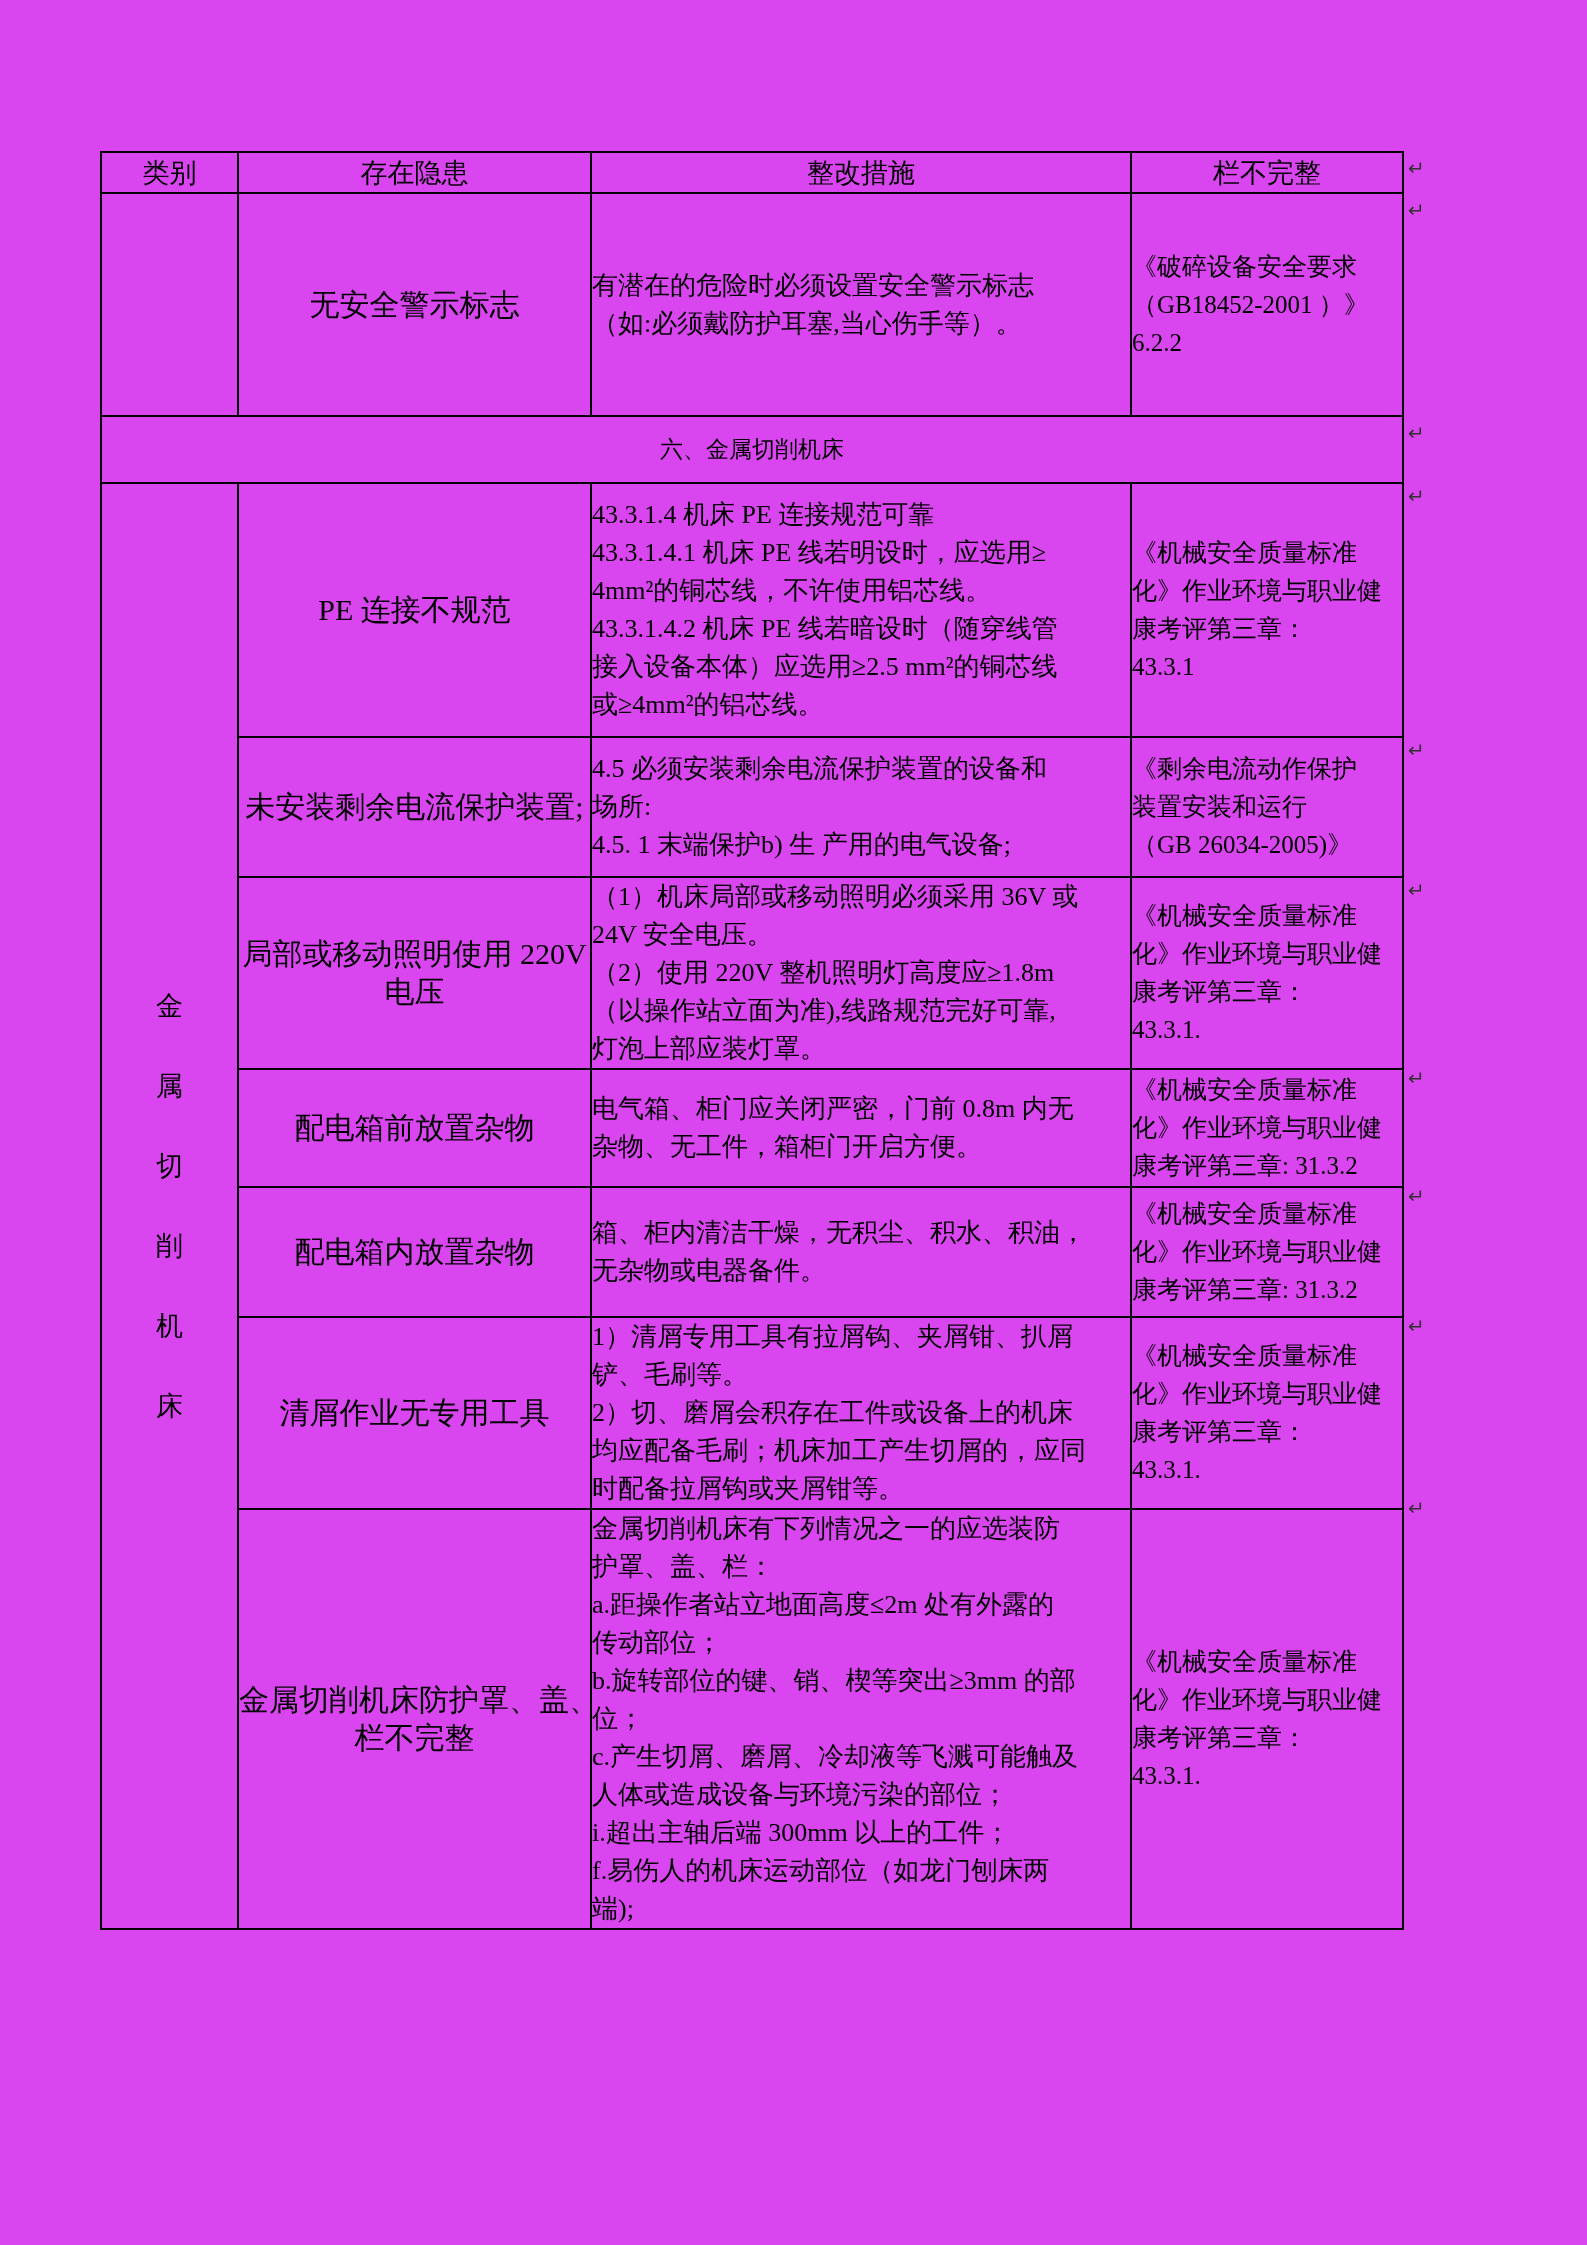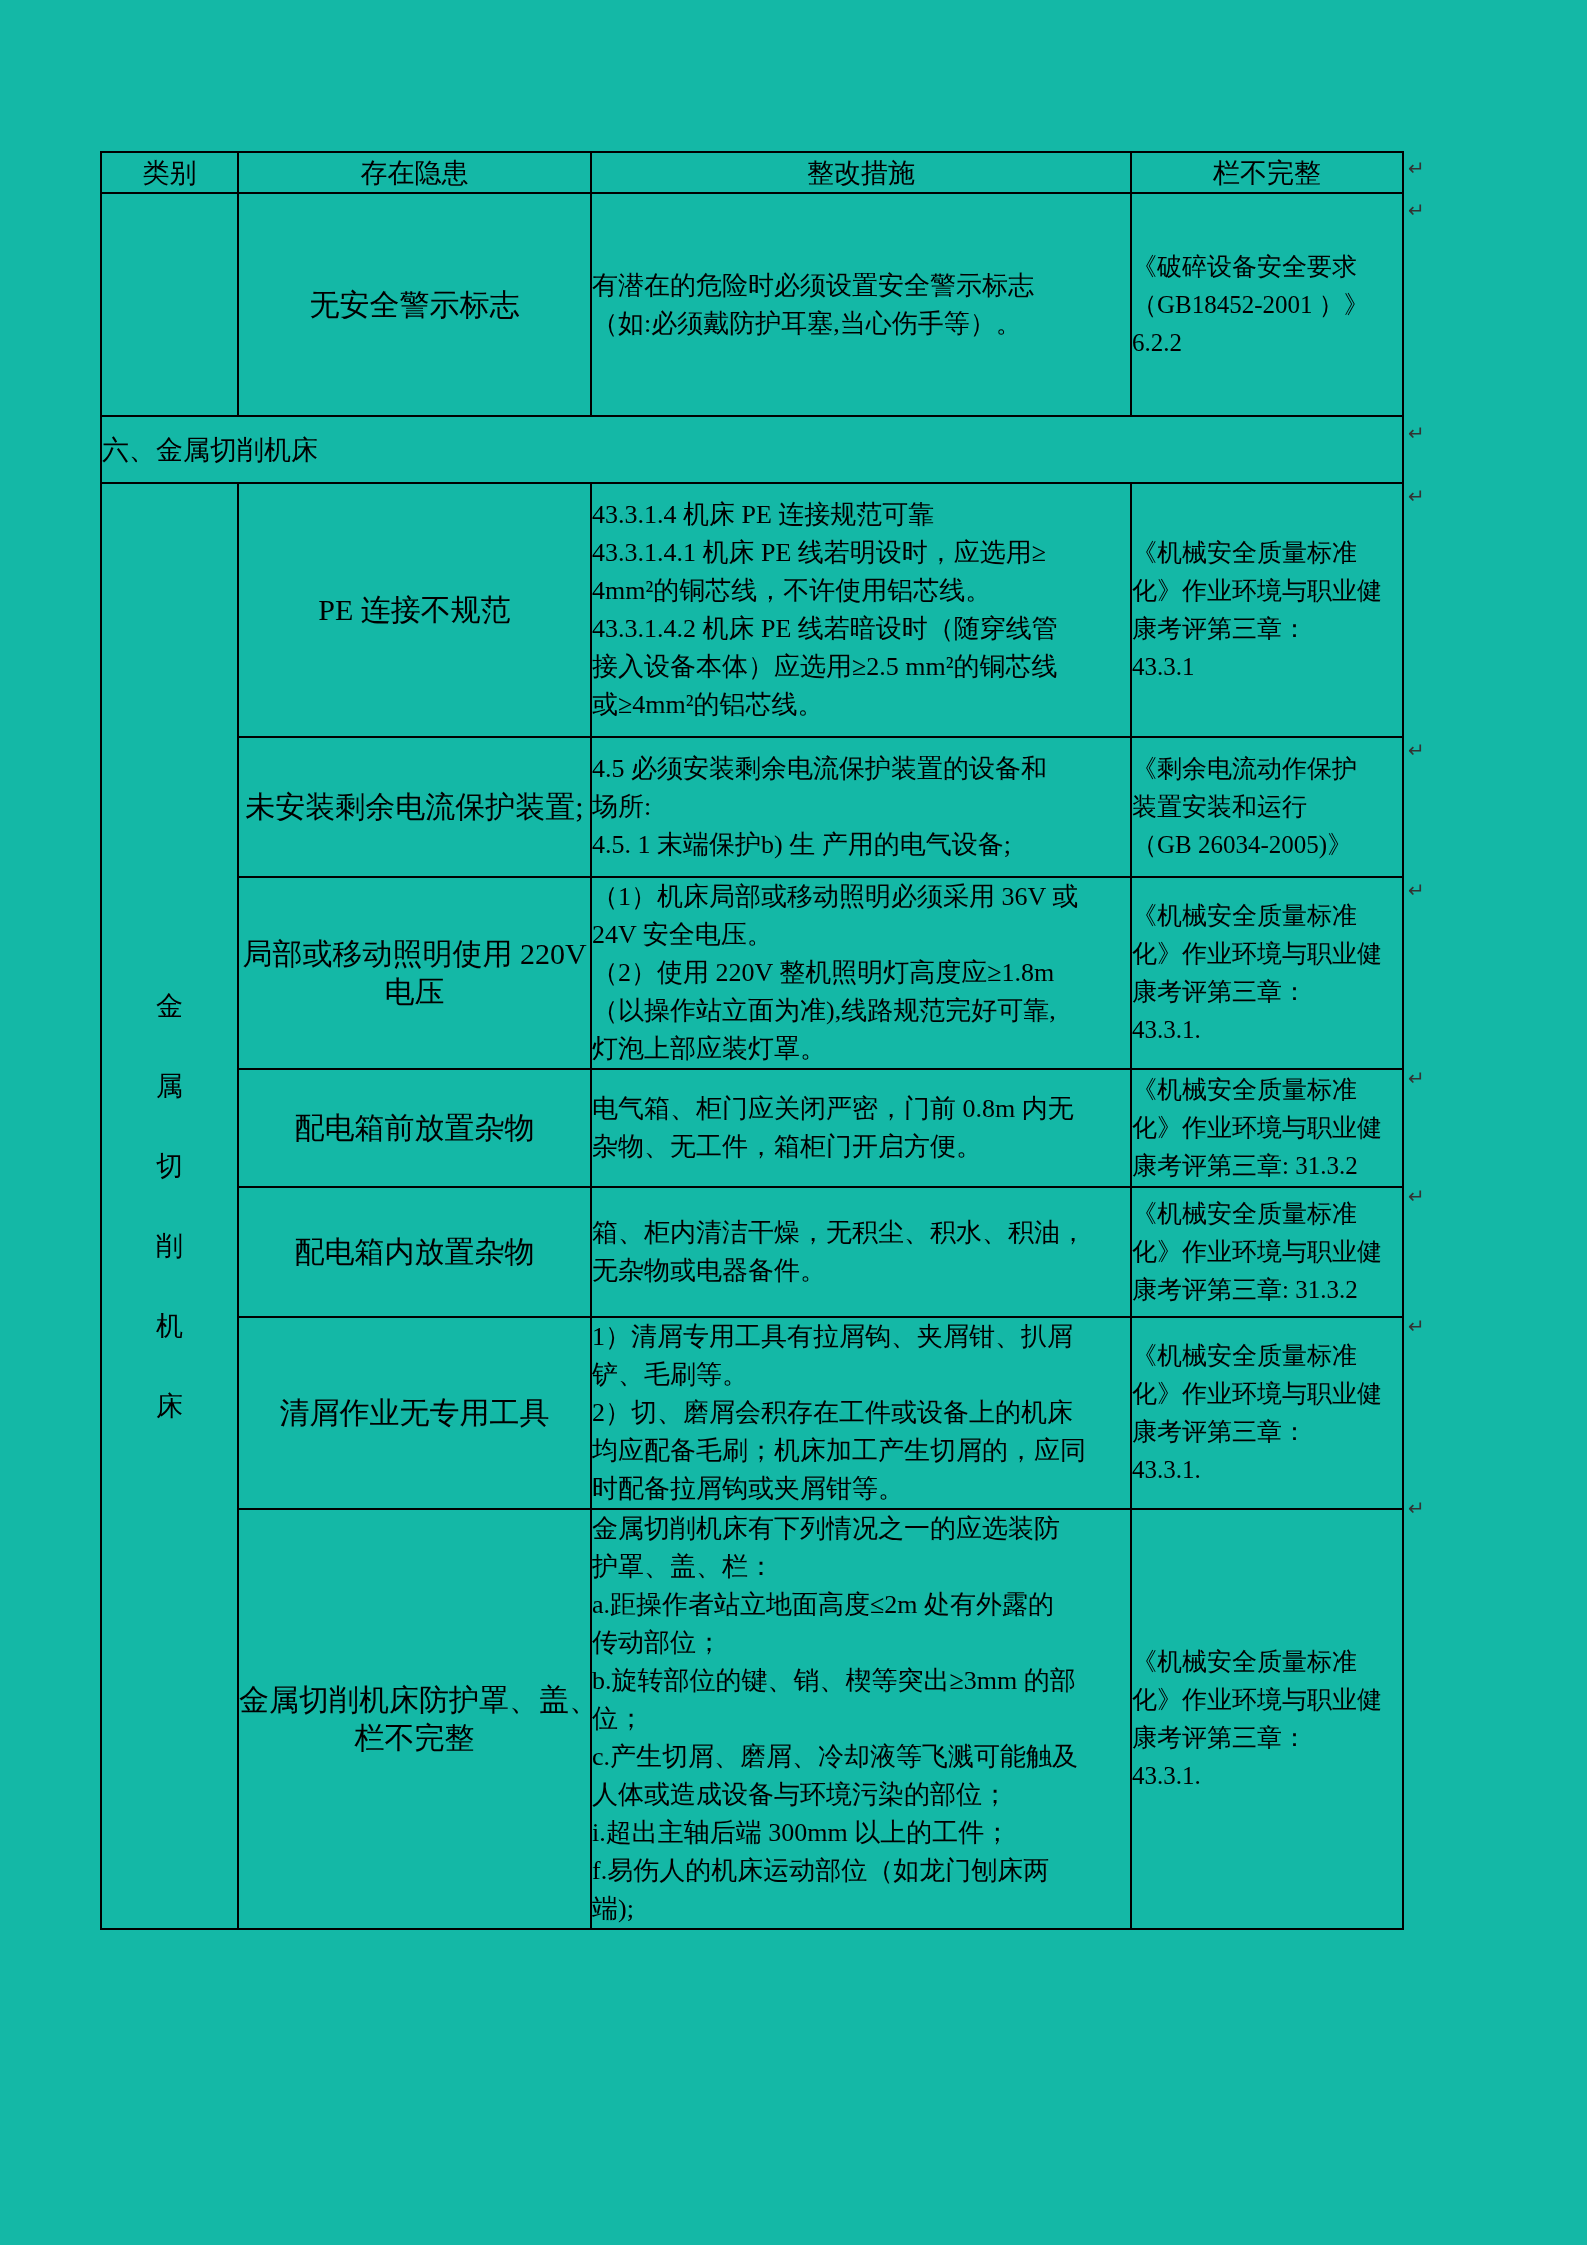--- a/index.html
+++ b/index.html
@@ -1,19 +1,19 @@
 <!DOCTYPE html>
 <html><head>
 <meta charset="utf-8">
 <style>
   html,body{margin:0;padding:0;background:#e8e8e8;}
   .page{
     position:relative;
     width:1587px;height:2245px;
-    background:#14b8a6;
+    background:#d946ef;
     font-family:"Liberation Serif","DejaVu Serif",serif;
     color:#000;
     overflow:hidden;
   }
   table.doc-table{
     position:absolute;left:100px;top:151px;
     width:1302px;
     border-collapse:collapse;
     table-layout:fixed;
   }
@@ -54,22 +54,22 @@
     margin-top:33px;
   }
   tr.hdr td{
     text-align:center;
     font-size:27px;
     height:39px;
     white-space:nowrap;
     padding:0;
   }
   tr.section-row td{
-    text-align:left;
-    font-size:27px;
+    text-align:center;
+    font-size:23px;
     height:65px;
   }
   .para-mark{
     position:absolute;
     left:1408px;
     font-size:20px;
     line-height:20px;
     color:#333;
     font-family:"DejaVu Sans",sans-serif;
   }

